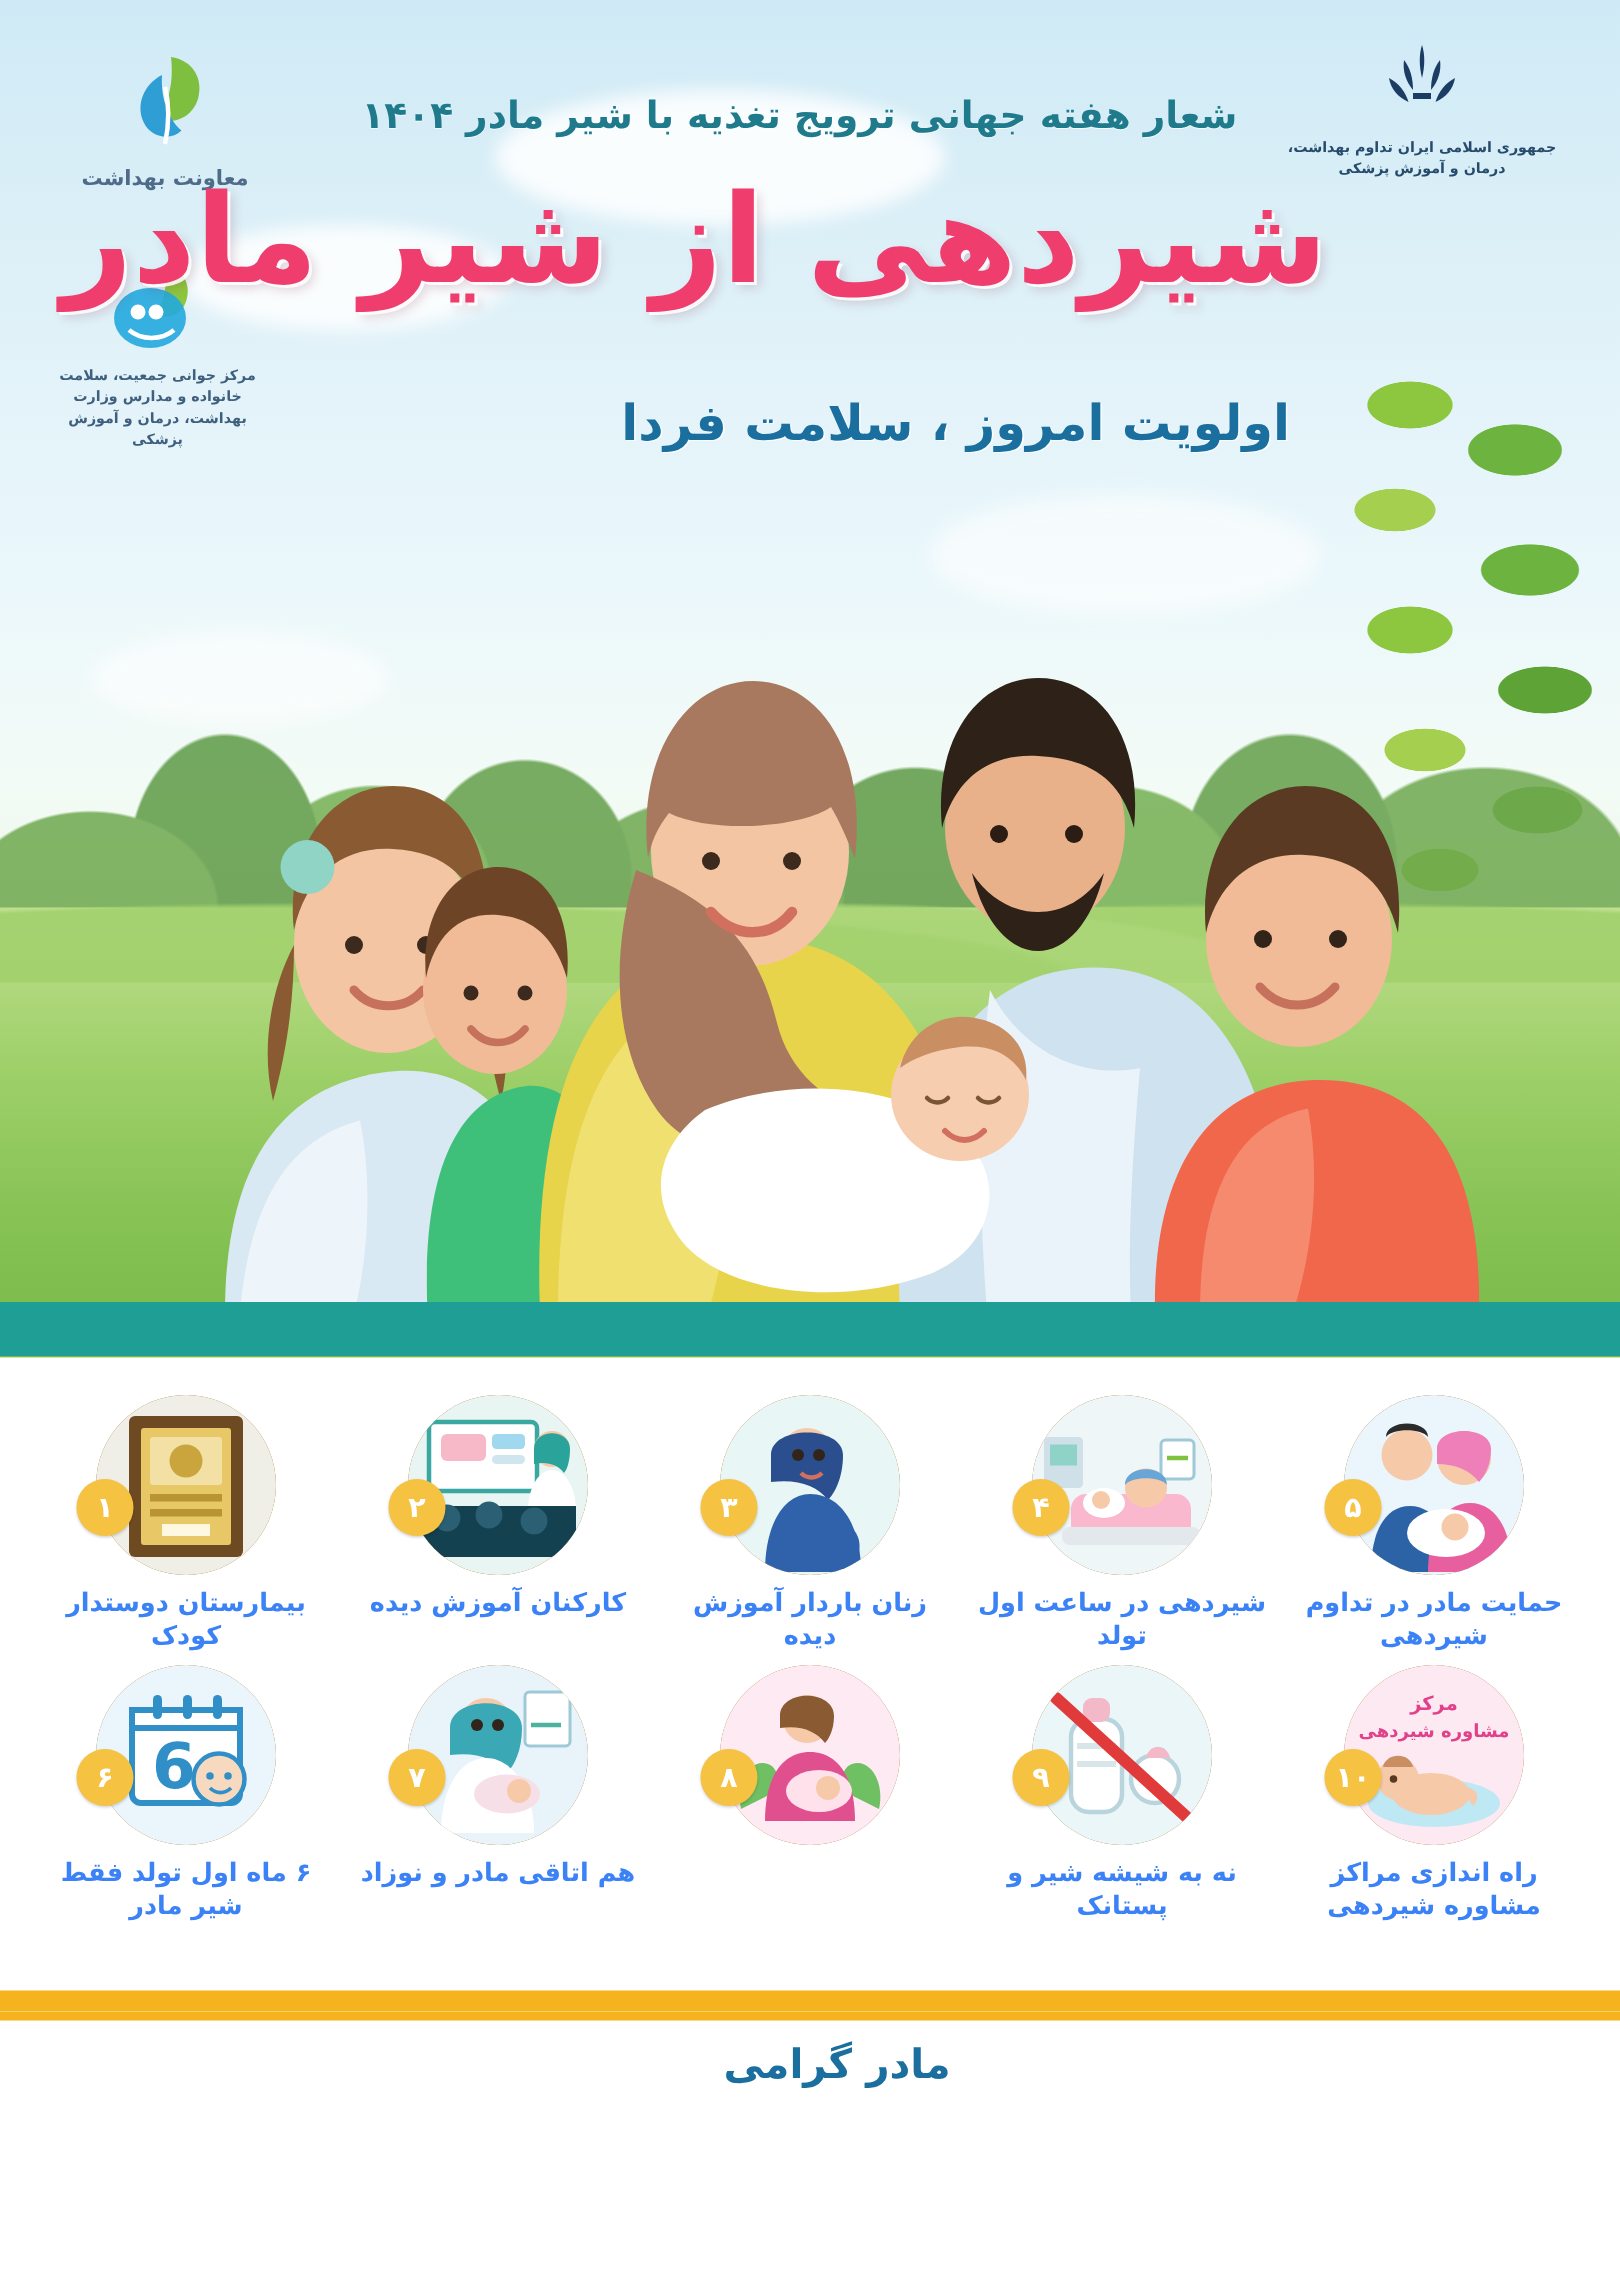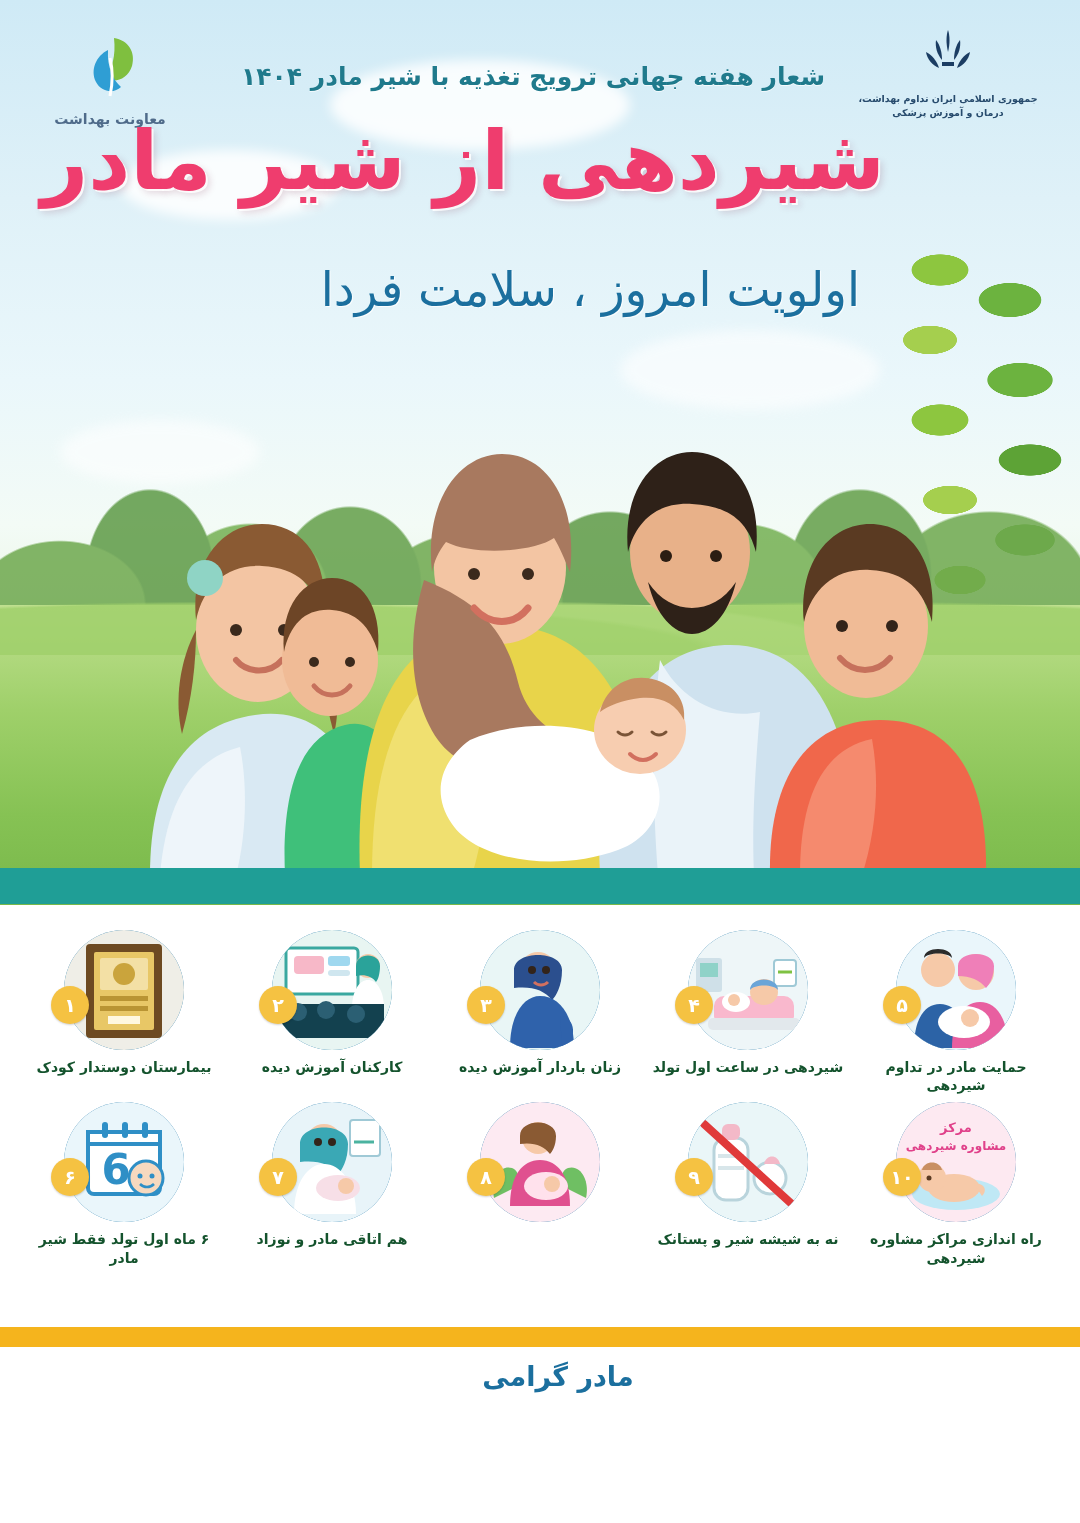--- a/index.html
+++ b/index.html
@@ -115,21 +115,21 @@
     text-shadow: 0 1px 0 rgba(255,255,255,.7);
   }
   .title-main {
     position: absolute; top: 118px; right: 195px;
     font-size: 82px; font-weight: bold; color: #ef3d6e;
     direction: rtl; text-align: right; line-height: 1.05;
     text-shadow: 2px 2px 0 rgba(255,255,255,.85), 4px 4px 7px rgba(120,40,70,.18);
   }
   .title-sub {
     position: absolute; top: 262px; right: 220px;
-    font-size: 47px; font-weight: normal; color: #1b6f9e;
+    font-size: 33px; font-weight: bold; color: #1b6f9e;
     direction: rtl; text-align: right;
     text-shadow: 1px 1px 0 rgba(255,255,255,.8);
   }
 
   
   .photo {
     position: absolute; left: 0; top: 330px; width: 1080px; height: 540px;
   }
 
   
@@ -144,32 +144,32 @@
     background: #ffffff;
     padding: 18px 26px 0 26px;
     direction: rtl;
   }
   .row { display: flex; justify-content: space-between; margin-bottom: 8px; }
   .cell { width: 196px; text-align: center; position: relative; }
   .badge-wrap { position: relative; width: 150px; height: 120px; margin: 0 auto; }
   .circle {
     width: 120px; height: 120px; border-radius: 50%;
     margin: 0 auto; overflow: hidden; position: relative;
-    background: #0369a1;
+    background: #a16207;
     box-shadow: inset 0 0 0 2px rgba(0,0,0,.03);
   }
   .num {
     position: absolute; left: 2px; top: 56px;
     width: 38px; height: 38px; border-radius: 50%;
     background: #f5c242; color: #fff; font-weight: bold;
     font-size: 19px; line-height: 38px; text-align: center;
     box-shadow: 0 1px 2px rgba(0,0,0,.18);
   }
   .cap {
-    margin-top: 8px; font-size: 14px; font-weight: bold; color: #14532d;
+    margin-top: 8px; font-size: 17px; font-weight: bold; color: #3b82f6;
     line-height: 1.3; direction: rtl;
   }
 
   
   .footer {
     position: absolute; bottom: 0; left: 0; width: 1080px; height: 182px;
     background: #ffffff;
     border-top: 6px solid #f5b41d;
     direction: rtl; text-align: center;
   }
@@ -204,20 +204,32 @@
     <div class="mark">
       <svg viewBox="0 0 80 80" width="80" height="80">
         <path d="M44 10c14 2 22 14 18 28-4 13-18 18-26 12 6-10 10-22 8-40z" fill="#7fbf3f"></path>
         <path d="M38 22c-12 6-18 20-12 32 5 10 18 12 25 5-8-7-14-20-13-37z" fill="#2f9ed4"></path>
         <path d="M40 30c3 12 3 24 0 38" stroke="#ffffff" stroke-width="3" fill="none"></path>
       </svg>
     </div>
     <div class="caption">معاونت بهداشت</div>
   </div>
 
+  <div class="logo-left2">
+    <div class="mark">
+      <svg viewBox="0 0 70 70" width="70" height="70">
+        <path d="M40 6c12 3 18 14 14 25-3 9-14 13-20 8 5-8 8-18 6-33z" fill="#8cc63f"></path>
+        <ellipse cx="30" cy="42" rx="24" ry="20" fill="#23a8dd" opacity=".9"></ellipse>
+        <circle cx="22" cy="38" r="5" fill="#fff"></circle>
+        <circle cx="34" cy="38" r="5" fill="#fff"></circle>
+        <path d="M16 50c8 7 22 7 30 0" stroke="#fff" stroke-width="3" fill="none"></path>
+      </svg>
+    </div>
+    <div class="caption">مرکز جوانی جمعیت، سلامت خانواده و مدارس وزارت بهداشت، درمان و آموزش پزشکی</div>
+  </div>
 
   <div class="logo-right">
     <div class="emblem">
       <svg viewBox="0 0 64 62" width="64" height="62">
         <g fill="#1b3d63">
           <path d="M32 4c2 6 2 14 0 22-2-8-2-16 0-22z"></path>
           <path d="M20 14c4 5 6 12 6 20-5-6-7-13-6-20z"></path>
           <path d="M44 14c1 7-1 14-6 20 0-8 2-15 6-20z"></path>
           <path d="M10 26c6 3 11 9 13 16-7-3-12-9-13-16z"></path>
           <path d="M54 26c-1 7-6 13-13 16 2-7 7-13 13-16z"></path>

